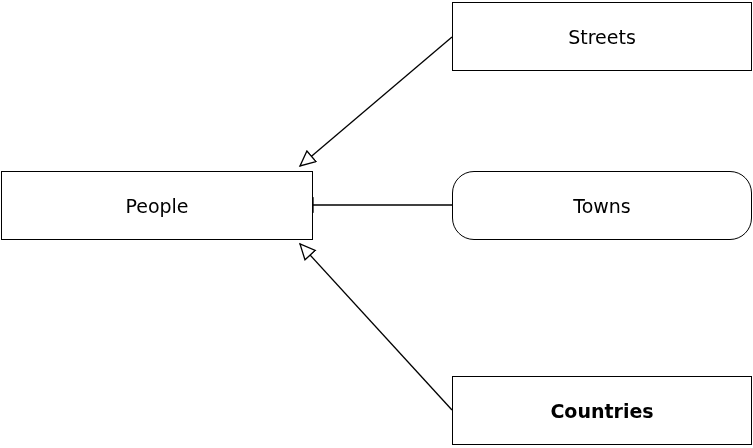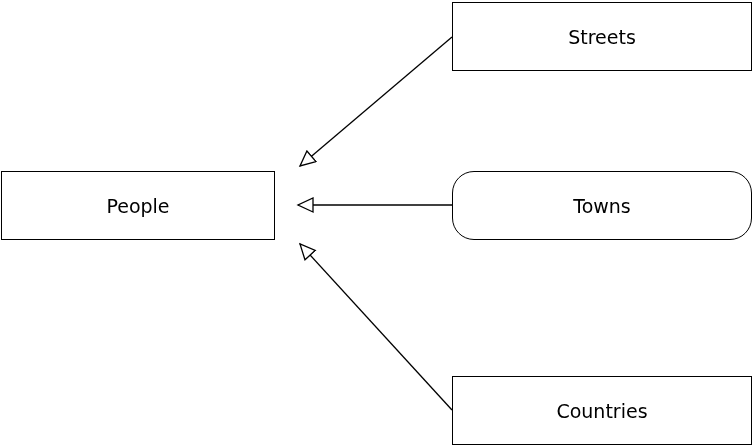--- a/index.html
+++ b/index.html
@@ -26,24 +26,24 @@
     position: absolute;
     box-sizing: border-box;
     border: 1.5px solid #000000;
     background: #ffffff;
     display: flex;
     align-items: center;
     justify-content: center;
     font-size: 19px;
     color: #000000;
   }
-  .node-people    { left: 1px;   top: 171px; width: 274px; height: 69px; }
+  .node-people    { left: 1px;   top: 171px; width: 312px; height: 69px; }
   .node-streets   { left: 452px; top: 2px;   width: 300px; height: 69px; }
   .node-towns     { left: 452px; top: 171px; width: 300px; height: 69px; border-radius: 22px; }
-  .node-countries { left: 452px; top: 376px; width: 300px; height: 69px; }
+  .node-countries { left: 452px; top: 376px; width: 300px; height: 69px; font-weight: bold; }
 </style>
 </head>
 <body>
 
 <div class="canvas">
 
   <svg class="connectors" width="753" height="448" viewBox="0 0 753 448" xmlns="http://www.w3.org/2000/svg">
     <defs>
       <marker id="hollow-triangle" markerUnits="userSpaceOnUse" markerWidth="18" markerHeight="16" refX="16" refY="8" orient="auto">
         <path d="M 1 1 L 16 8 L 1 15 Z" fill="#ffffff" stroke="#000000" stroke-width="1.3"></path>

